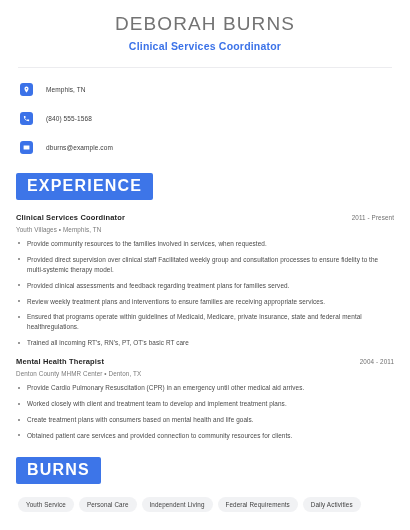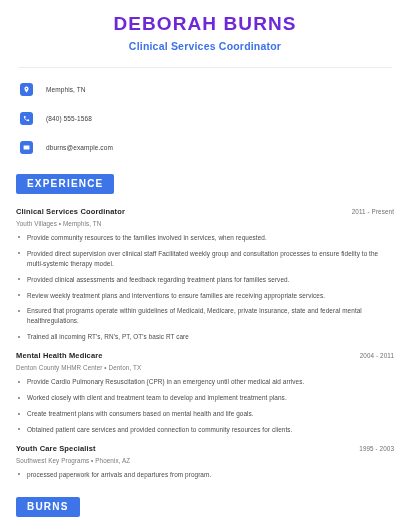--- a/index.html
+++ b/index.html
@@ -22,23 +22,23 @@
     padding: 0 16px;
   }
 
   
   .header {
     padding-top: 13px;
     text-align: center;
   }
   .full-name {
     font-size: 19px;
-    font-weight: bold;
+    font-weight: normal;
     letter-spacing: 1.1px;
-    color: #6d28d9;
+    color: #737373;
     line-height: 1.15;
     margin: 0;
   }
   .job-title-head {
     font-size: 10.5px;
     font-weight: bold;
     color: #3b72e8;
     letter-spacing: 0.2px;
     margin-top: 5px;
   }
@@ -75,21 +75,21 @@
     font-size: 6.5px;
     color: #3c3c3c;
     letter-spacing: 0.1px;
   }
 
   
   .section-badge {
     display: inline-block;
     background: #3d75e8;
     color: #ffffff;
-    font-size: 10px;
+    font-size: 16px;
     font-weight: bold;
     letter-spacing: 1.2px;
     padding: 4px 11px 5px 11px;
     border-radius: 2px;
   }
   .section-experience { margin-top: 15px; }
   .section-skills { margin-top: 16px; }
 
   
   .jobs { margin-top: 13px; }
@@ -218,42 +218,32 @@
           <li class="bullet">Provided direct supervision over clinical staff Facilitated weekly group and consultation processes to ensure fidelity to the multi-systemic therapy model.</li>
           <li class="bullet">Provided clinical assessments and feedback regarding treatment plans for families served.</li>
           <li class="bullet">Review weekly treatment plans and interventions to ensure families are receiving appropriate services.</li>
           <li class="bullet">Ensured that programs operate within guidelines of Medicaid, Medicare, private insurance, state and federal mental healthregulations.</li>
           <li class="bullet">Trained all incoming RT's, RN's, PT, OT's basic RT care</li>
         </ul>
       </div>
 
       <div class="job">
         <div class="job-head">
-          <span class="job-title">Mental Health Medicare</span>
+          <span class="job-title">Mental Health Therapist</span>
           <span class="job-dates">2004 - 2011</span>
         </div>
         <div class="job-sub">Denton County MHMR Center • Denton, TX</div>
         <ul class="bullets">
           <li class="bullet">Provide Cardio Pulmonary Resuscitation (CPR) in an emergency until other medical aid arrives.</li>
           <li class="bullet">Worked closely with client and treatment team to develop and implement treatment plans.</li>
           <li class="bullet">Create treatment plans with consumers based on mental health and life goals.</li>
           <li class="bullet">Obtained patient care services and provided connection to community resources for clients.</li>
         </ul>
       </div>
 
-      <div class="job">
-        <div class="job-head">
-          <span class="job-title">Youth Care Specialist</span>
-          <span class="job-dates">1995 - 2003</span>
-        </div>
-        <div class="job-sub">Southwest Key Programs • Phoenix, AZ</div>
-        <ul class="bullets">
-          <li class="bullet">processed paperwork for arrivals and departures from program.</li>
-        </ul>
-      </div>
 
     </div>
   </div>
 
   <div class="section-skills">
     <span class="section-badge">BURNS</span>
 
     <div class="skills">
       <span class="skill-tag">Youth Service</span>
       <span class="skill-tag">Personal Care</span>

